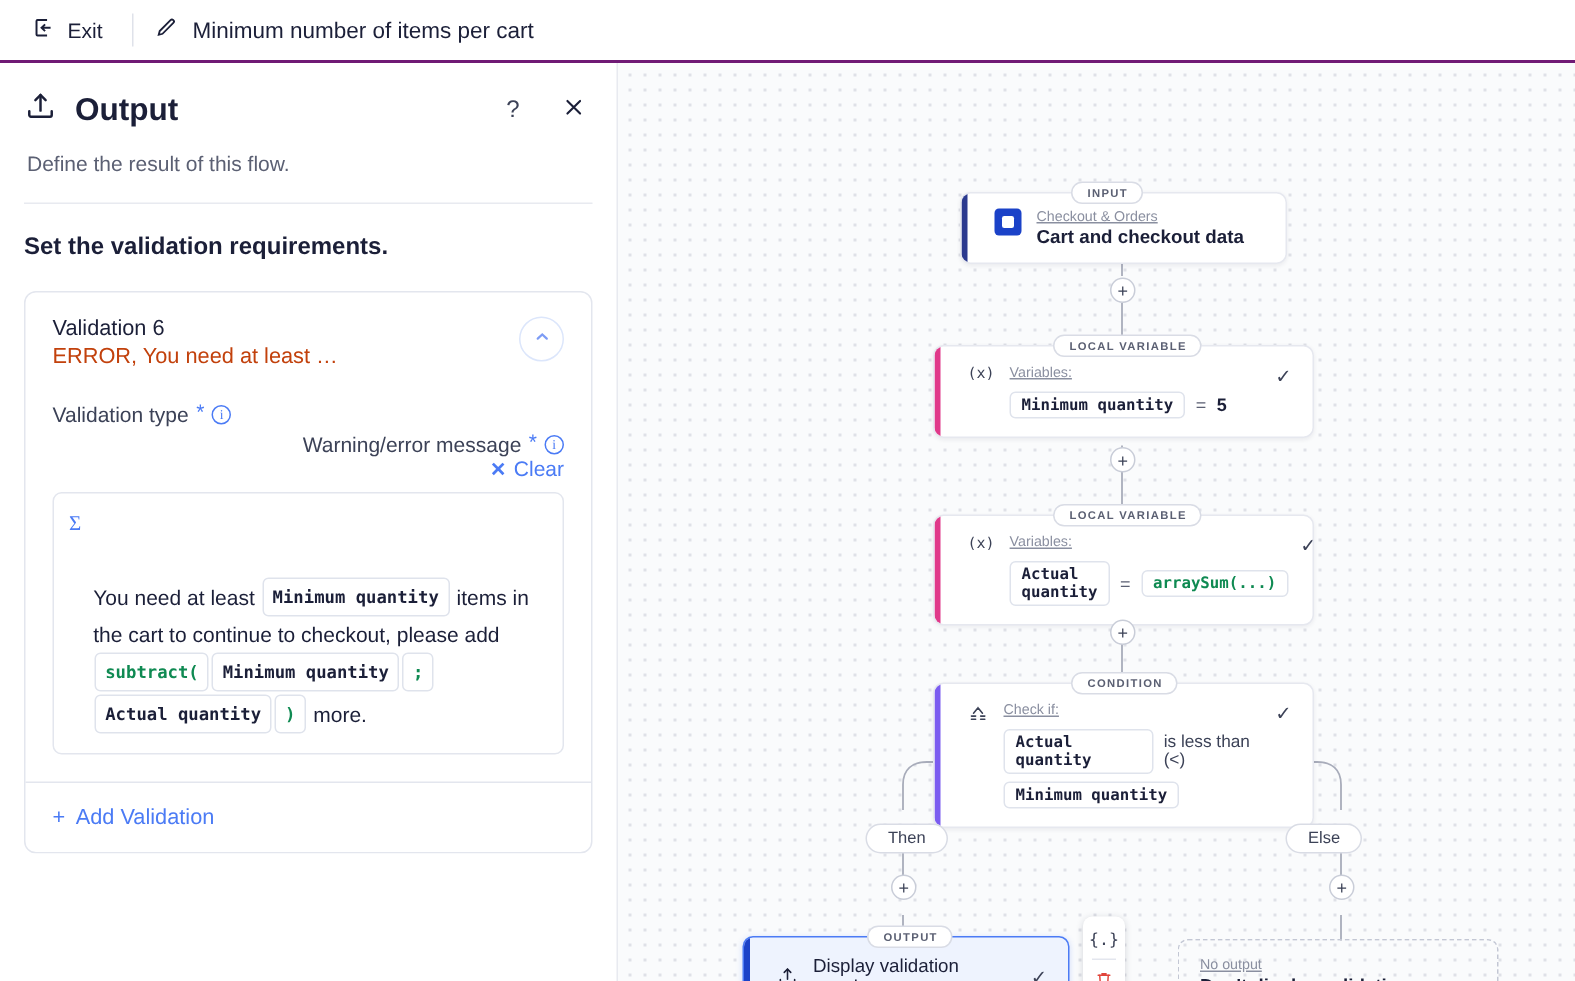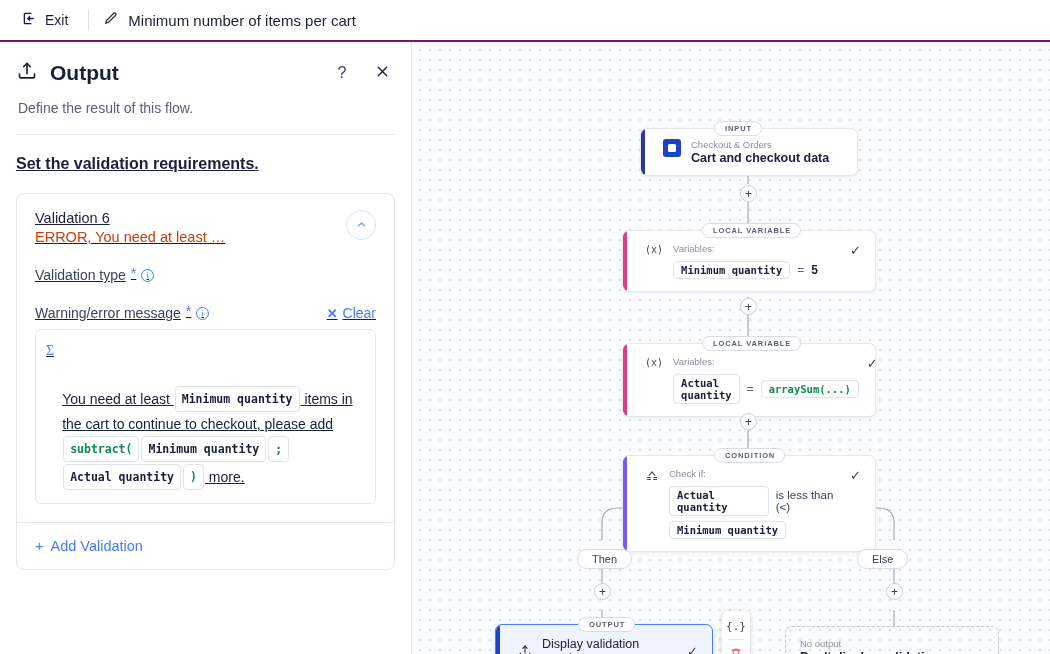--- a/index.html
+++ b/index.html
@@ -53,21 +53,21 @@
   .panel-head-actions { margin-left: auto; display: flex; align-items: center; gap: 14px; }
   .icon-btn {
     width: 26px; height: 26px; display: flex; align-items: center; justify-content: center;
     border-radius: 4px; cursor: pointer; color: #3c4257;
   }
   .panel-sub {
     font-size: 14px; color: #5b6073; margin: 14px 0 0 2px;
   }
   .panel-divider { height: 1px; background: #e8eaf0; margin-top: 18px; }
 
-  .panel-body { padding: 20px 16px 0 16px; overflow: hidden; text-decoration: underline; }
+  .panel-body { padding: 20px 16px 0 16px; overflow: hidden; }
   .section-title { font-size: 16px; font-weight: bold; color: #1b1f38; }
 
   .validation-card {
     margin-top: 20px;
     border: 1px solid #e3e6ee;
     border-radius: 8px;
     background: #fff;
   }
   .vc-inner { padding: 16px 18px 18px 18px; }
   .vc-head { display: flex; align-items: flex-start; }
@@ -98,21 +98,21 @@
     height: 34px;
     border: 1px solid #d2ddf7;
     border-radius: 5px;
     display: flex; align-items: center;
     padding: 0 12px;
     font-size: 14px; color: #1b1f38;
     cursor: pointer; background: #fff;
   }
   .select-box .chev { margin-left: auto; color: #4b7bf5; }
 
-  .field-label-row { display: flex; align-items: flex-start; margin-top: 22px; }
+  .field-label-row { display: flex; align-items: flex-end; margin-top: 4px; flex-direction: column; }
   .field-label-row .field-label { margin-top: 0; }
   .clear-btn {
     margin-left: auto; display: flex; align-items: center; gap: 5px;
     font-size: 14px; color: #4b7bf5; cursor: pointer;
   }
   .clear-x { color: #4b7bf5; font-size: 13px; font-weight: bold; }
 
   .formula-box {
     margin-top: 8px;
     border: 1px solid #e3e6ee;
@@ -197,21 +197,21 @@
     position: absolute;
     background: #fff;
     border: 1px solid #d9dce5;
     border-radius: 11px;
     font-size: 11px;
     color: #3c4257;
     padding: 3px 14px;
     z-index: 4;
   }
 
-  .sm-title { font-size: 9.5px; color: #8a8fa0; }
+  .sm-title { font-size: 9.5px; color: #8a8fa0; text-decoration: underline; }
   .sm-main  { font-size: 12.5px; color: #1b1f38; font-weight: bold; margin-top: 1px; }
 
   .node-ico {
     flex: none; margin-right: 10px; display:flex; align-items:center; justify-content:center;
   }
   .ico-sq {
     width: 18px; height: 18px; border-radius: 3px; background: #1b42c8;
     display:flex; align-items:center; justify-content:center;
   }
   .ico-sq i { width: 8px; height: 8px; background: #fff; border-radius: 1.5px; display:block; }

